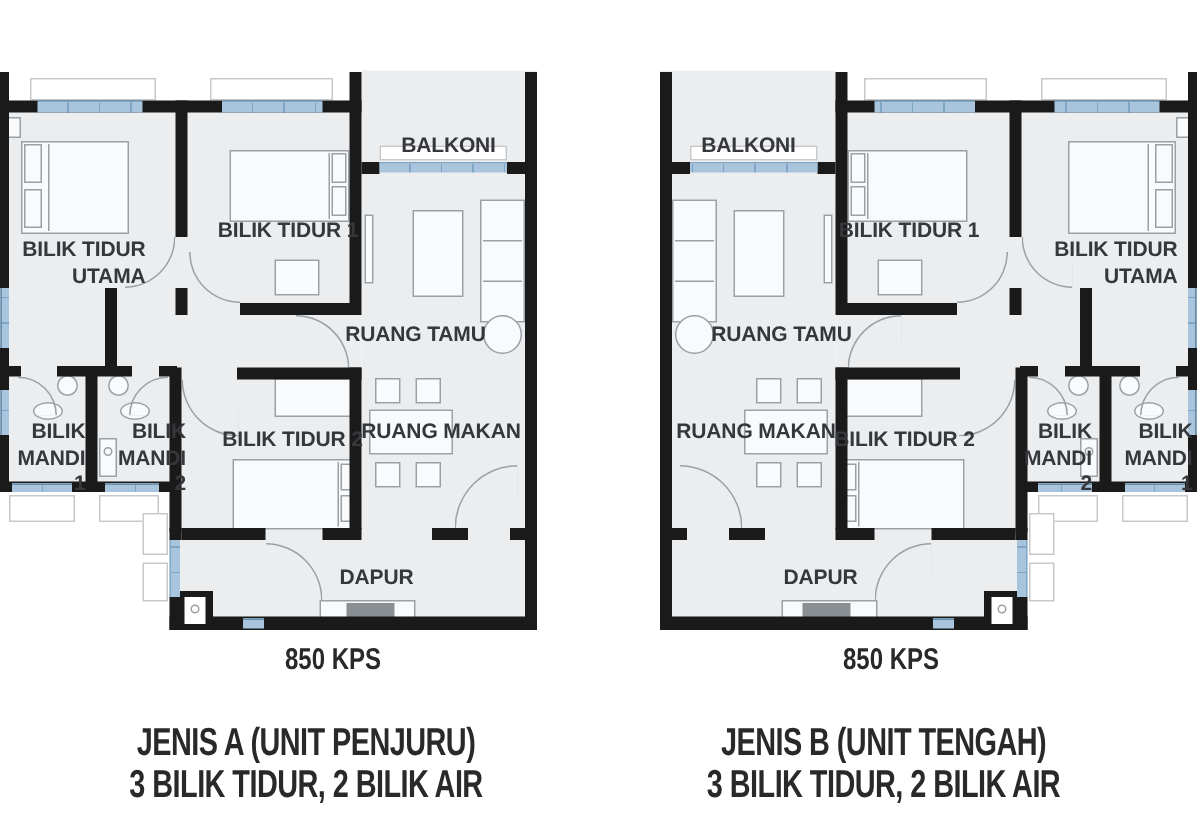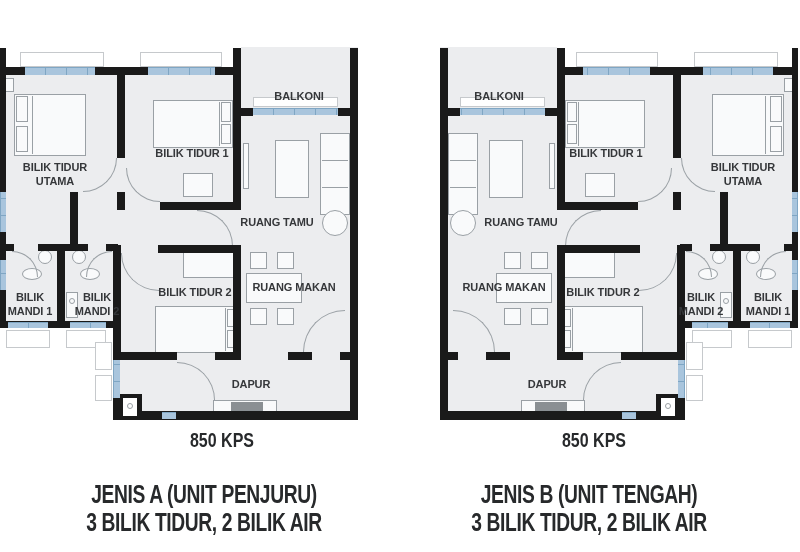--- a/index.html
+++ b/index.html
@@ -20,22 +20,22 @@
   .fud{background:#8a8f93;z-index:2;}
   .circ{border-radius:50%;}
   .arc{border:0 solid var(--line,#9aa0a5);z-index:1;}
   .arc-tl{border-top-width:1px;border-left-width:1px;border-top-left-radius:100%;}
   .arc-tr{border-top-width:1px;border-right-width:1px;border-top-right-radius:100%;}
   .arc-bl{border-bottom-width:1px;border-left-width:1px;border-bottom-left-radius:100%;}
   .arc-br{border-bottom-width:1px;border-right-width:1px;border-bottom-right-radius:100%;}
   .niche{background:var(--wall,#1a1a1a);z-index:3;}
   .niche .inner{left:5px;top:4px;width:14px;height:18px;background:#fff;border:0;}
   .niche .dot{left:9px;top:9px;width:6px;height:6px;border:1px solid var(--line,#9aa0a5);background:#fff;}
-  .lbl{z-index:5;transform:translate(-50%,-50%);text-align:center;
-       font-size:11px;font-weight:bold;letter-spacing:-0.1px;line-height:1.25;
+  .lbl{z-index:5;transform:translate(-50%,-50%);text-align:right;
+       font-size:14px;font-weight:bold;letter-spacing:-0.1px;line-height:1.25;
        color:var(--label-text,#35373a);white-space:nowrap;}
   .lbl.wrap{white-space:normal;}
   .flipped .lbl{transform:translate(-50%,-50%) scaleX(-1);}
   .kps{position:absolute;top:429px;transform:translateX(-50%) scaleX(0.8);
        font-size:20px;font-weight:bold;color:var(--caption-text,#27292b);white-space:nowrap;z-index:6;}
   .cap{position:absolute;transform:translateX(-50%) scaleX(0.74);font-size:26px;font-weight:bold;
        letter-spacing:-0.5px;color:var(--caption-text,#27292b);white-space:nowrap;z-index:6;}
   .cap1{top:479px;}
   .cap2{top:507px;}
 </style>

